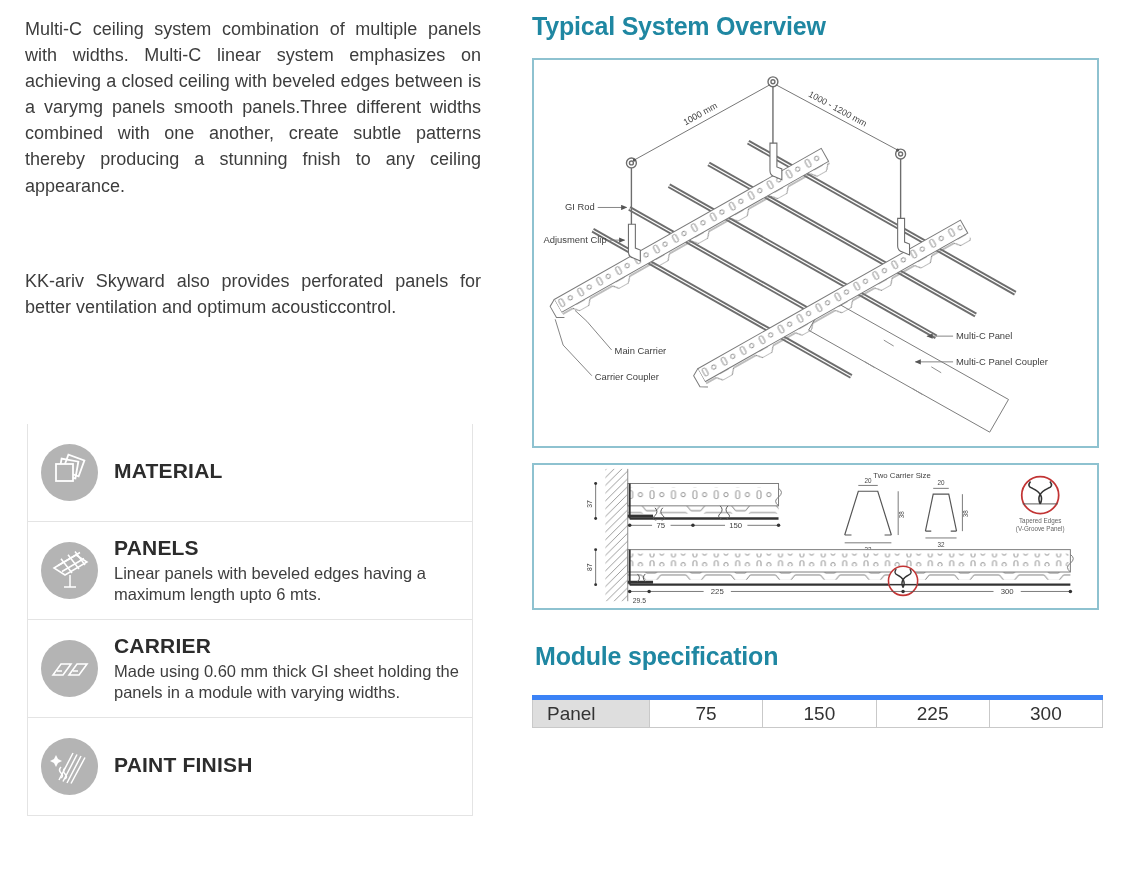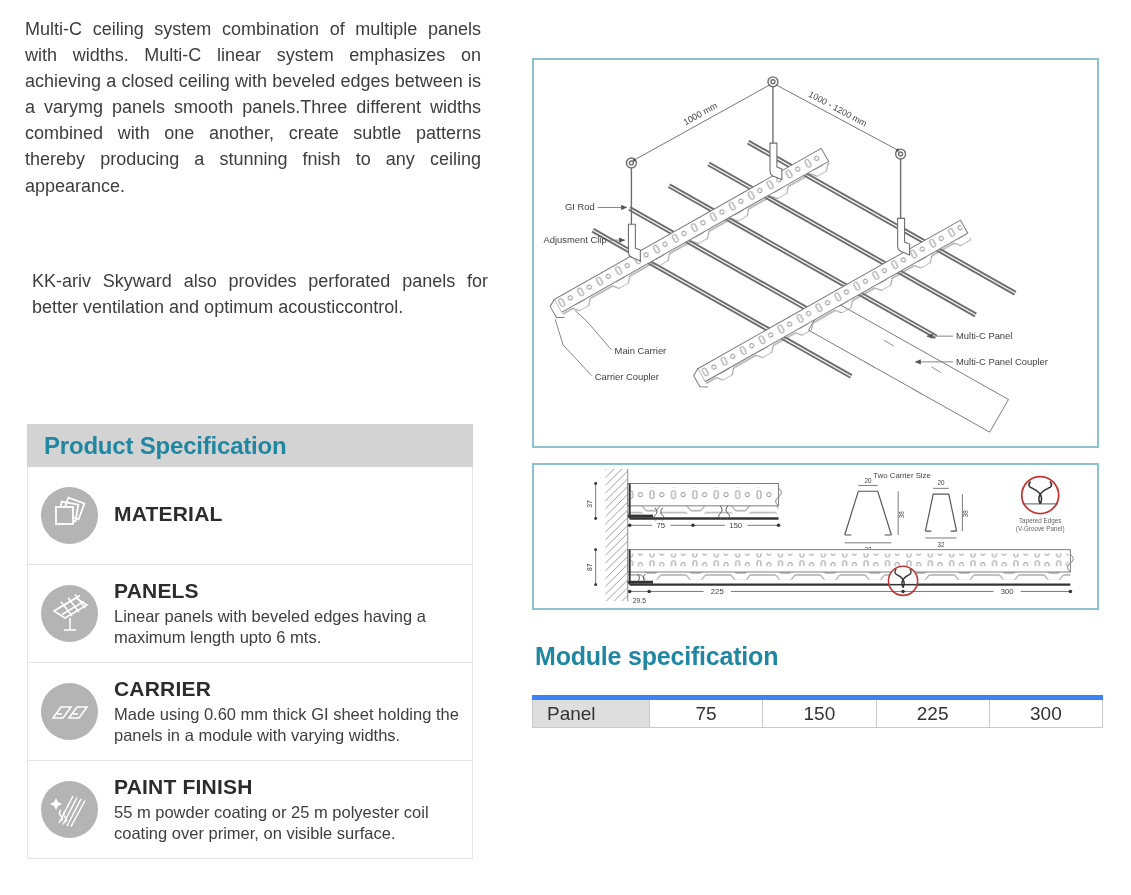--- a/index.html
+++ b/index.html
@@ -25,26 +25,23 @@
   .module-cell{border-right:1px solid #c9c9c9;display:flex;align-items:center;justify-content:center;font-size:19px;color:#333;flex:1 1 0;background:#fff;}
   .module-cell.head{flex:0 0 118px;background:#dedede;justify-content:flex-start;padding-left:14px;box-sizing:border-box;border-left:1px solid #c9c9c9;}
   svg text{font-family:"Liberation Sans",sans-serif;}
 </style>
 </head>
 <body>
 
 <div class="page abs" style="left:0;top:0;width:932px;height:895px;">
 
   <p class="intro abs" style="left:25px;top:16px;">Multi-C ceiling system combination of multiple panels with widths. Multi-C linear system emphasizes on achieving a closed ceiling with beveled edges between is a varymg panels smooth panels.Three different widths combined with one another, create subtle patterns thereby producing a stunning fnish to any ceiling appearance.</p>
-  <p class="intro abs" style="left:25px;top:268px;margin-left:7px;">KK-ariv Skyward also provides perforated panels for better ventilation and optimum acousticcontrol.</p>
+  <p class="intro abs" style="left:25px;top:268px;">KK-ariv Skyward also provides perforated panels for better ventilation and optimum acousticcontrol.</p>
 
   <section class="spec abs" style="left:27px;top:424px;">
-    <div class="spec-header">
-      <h2>Product Specification</h2>
-    </div>
     <div class="spec-items">
 
       <div class="spec-row">
         <svg class="spec-icon" viewBox="0 0 57 57">
           <circle cx="28.5" cy="28.5" r="28.5" fill="#b4b4b4"></circle>
           <g fill="none" stroke="#fff" stroke-width="1.8">
             <rect x="24" y="13" width="17" height="17" transform="rotate(20 32.5 21.5)"></rect>
             <rect x="19" y="16" width="17" height="17" transform="rotate(10 27.5 24.5)"></rect>
             <rect x="15" y="20" width="17" height="17" fill="#b4b4b4"></rect>
           </g>
@@ -89,27 +86,27 @@
         <svg class="spec-icon" viewBox="0 0 57 57">
           <circle cx="28.5" cy="28.5" r="28.5" fill="#b4b4b4"></circle>
           <g fill="none" stroke="#fff" stroke-width="1.5">
             <path d="M18,42 L32,15 M22,43.5 L36,16.5 M26,45 L40,18 M30,45.5 L44,19.5"></path>
             <path d="M20,40 q3,-2 0,-5 q-3,-3 0,-6 M24,41 q3,-2 0,-5 q-3,-3 0,-6"></path>
           </g>
           <path d="M15,17 l2,4 4,2 -4,2 -2,4 -2,-4 -4,-2 4,-2 z" fill="#fff"></path>
         </svg>
         <div class="spec-text">
           <h3>PAINT FINISH</h3>
-          <p>55 m powder coating or 25 m polyester coil coating over primer, on visible surface.</p>
         </div>
       </div>
 
     </div>
   </section>
 
+  <h2 class="sec-title abs" style="left:532px;top:12px;">Typical System Overview</h2>
 
   <div class="diagram-box abs" style="left:532px;top:58px;width:567px;height:390px;">
     <svg viewBox="0 0 566 390" width="563" height="386">
       <defs>
         <pattern id="perf" width="22" height="12" patternUnits="userSpaceOnUse">
           <rect x="3" y="2.5" width="4" height="8" rx="1.5" fill="none" stroke="#8f8f8f" stroke-width="1"></rect>
           <circle cx="15" cy="6.5" r="2.2" fill="none" stroke="#8f8f8f" stroke-width="1"></circle>
         </pattern>
         <pattern id="teeth" width="46" height="8" patternUnits="userSpaceOnUse">
           <path d="M0,1 h12 l5,6 h10 l5,-6 h14" fill="none" stroke="#7b7b7b" stroke-width="1"></path>

